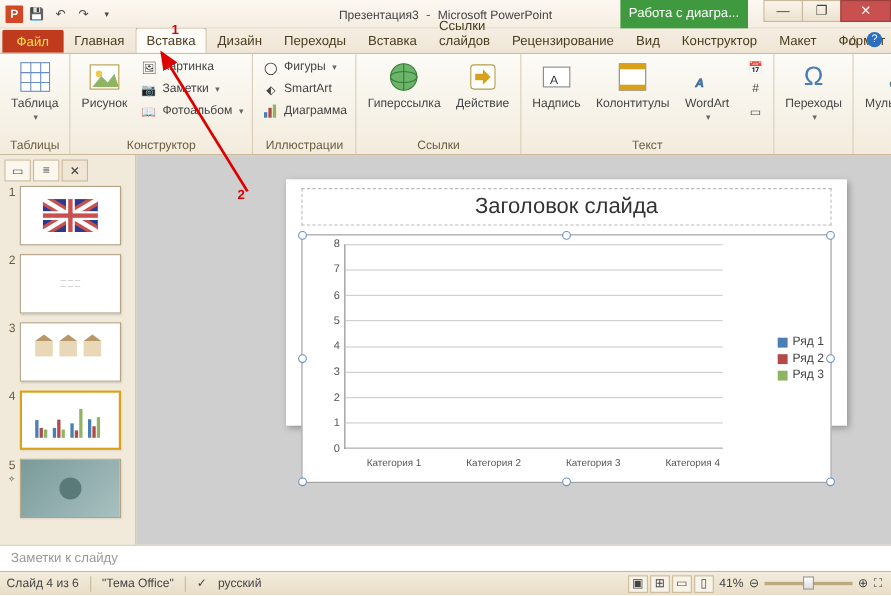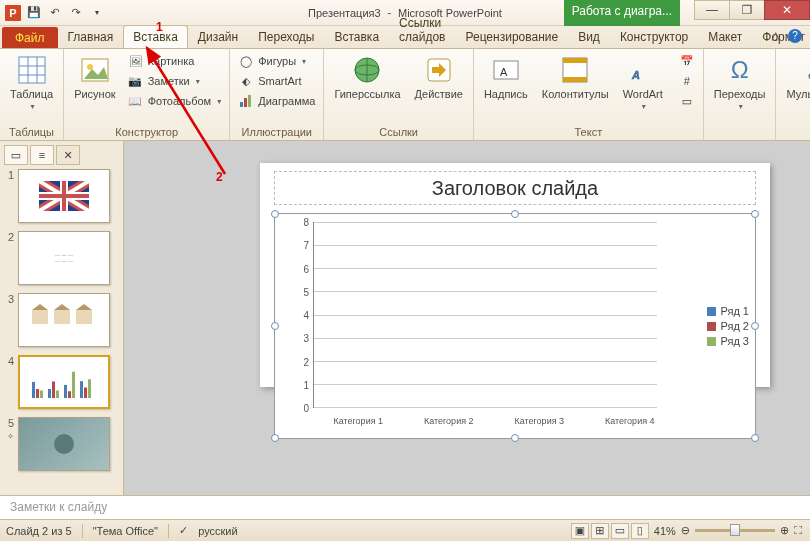--- a/index.html
+++ b/index.html
@@ -453,21 +453,21 @@
             </div>
           </div>
       </div>
     </div>
   </div>
 </div>
 
 <div class="notes">Заметки к слайду</div>
 
 <div class="status">
-  <span>Слайд 2 из 5</span>
+  <span>Слайд 4 из 6</span>
   <div class="sep"></div>
   <span>"Тема Office"</span>
   <div class="sep"></div>
   <span>✓</span>
   <span>русский</span>
   <div class="zoom-ctrl">
     <div class="view-btns">
       <div class="vb">▣</div>
       <div class="vb">⊞</div>
       <div class="vb">▭</div>

